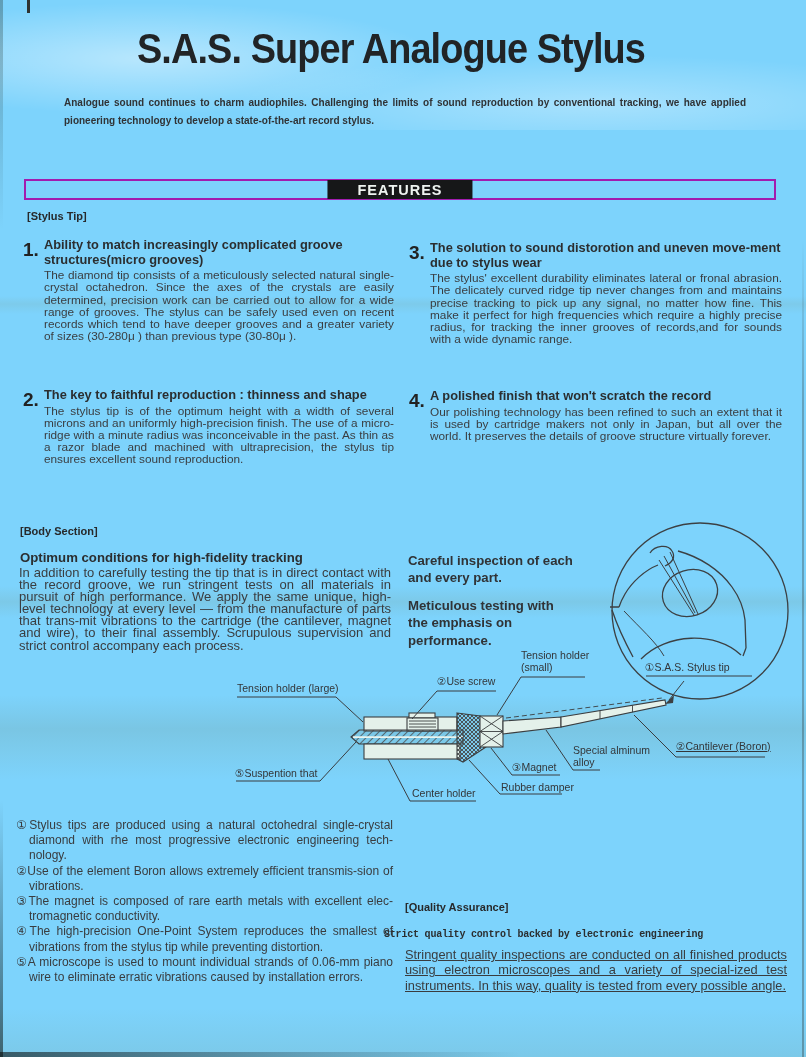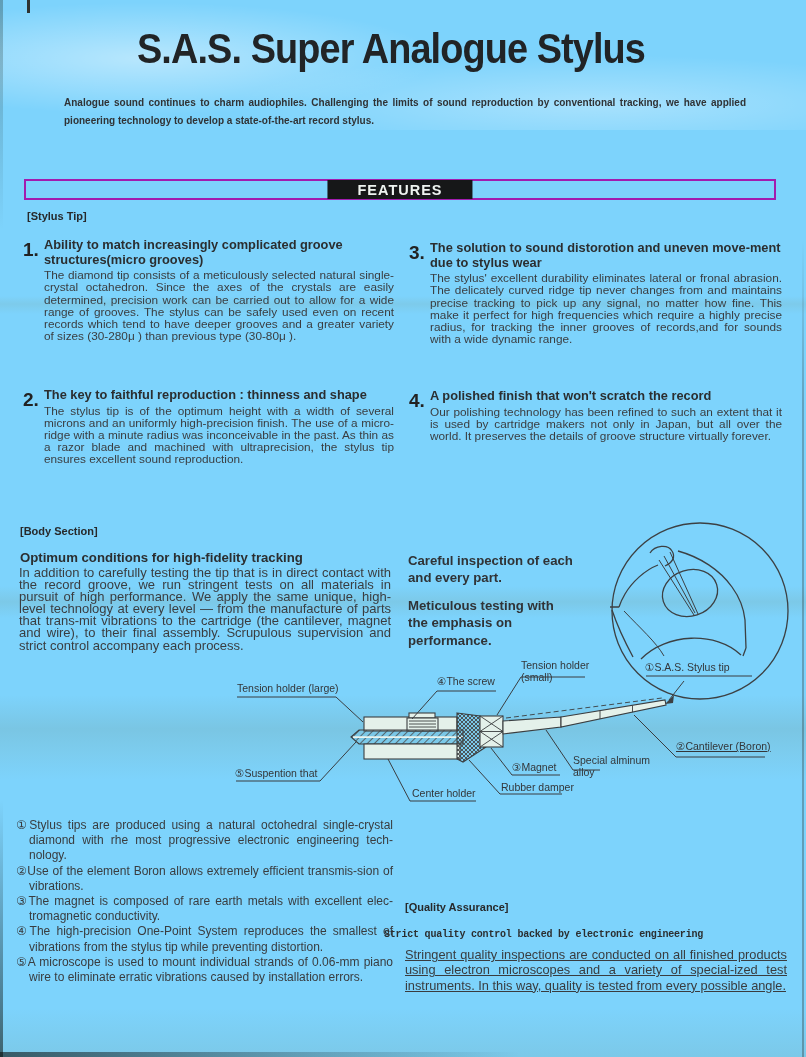--- a/index.html
+++ b/index.html
@@ -37,21 +37,21 @@
   .feat-num{position:absolute;left:0;top:1px;font-size:19px;font-weight:bold;color:#222;}
   .feat-content{margin-left:21px;}
   .feat-title{font-size:12.8px;font-weight:bold;line-height:14.6px;color:#2b2e30;}
   .feat-body{font-size:11.8px;line-height:12.2px;text-align:justify;margin-top:2px;color:#3a3d40;}
   
   .sub-h{font-size:13.2px;font-weight:bold;color:#2b2e30;white-space:nowrap;}
   .par{font-size:13px;line-height:12.1px;text-align:justify;color:#3a3d40;}
   .callout{font-size:13.2px;font-weight:bold;line-height:17.4px;color:#303336;}
   
   .dlabel{font-size:10.5px;color:#333639;white-space:nowrap;line-height:11.5px;}
-  .dlabel.wrap{white-space:normal;margin-top:10px;}
+  .dlabel.wrap{white-space:normal;}
   
   .footnotes{left:16px;top:818px;width:377px;font-size:12px;line-height:15.2px;color:#393c3f;}
   .footnote{padding-left:13px;text-indent:-13px;text-align:justify;}
   
   .qa-sub{left:384px;top:929px;width:390px;font-size:10px;font-weight:bold;color:#2b2e30;white-space:nowrap;letter-spacing:-.2px;font-family:Liberation Mono, monospace;}
   .qa-body{left:405px;top:947px;width:382px;font-size:12.8px;line-height:15.3px;text-align:justify;color:#393c3f;text-decoration:underline;}
   
   .band{position:absolute;left:0;right:0;pointer-events:none;}
   .b1{top:296px;height:18px;background:linear-gradient(180deg,transparent,rgba(125,165,155,.18) 45%,transparent);}
   .b2{top:586px;height:32px;background:linear-gradient(180deg,transparent,rgba(120,160,150,.20) 50%,transparent);}
@@ -170,21 +170,21 @@
       <polyline points="476,801 410,801 388,759"></polyline>
       <polyline points="562,794 500,794 469,760"></polyline>
       <polyline points="560,775 512,775 491,748"></polyline>
       <polyline points="600,770 573,770 546,730"></polyline>
       <polyline points="765,757 676,757 634,715"></polyline>
       <line x1="646" y1="676" x2="752" y2="676"></line>
     </g>
   </svg>
 
   <div class="abs dlabel" style="left:237px;top:683px;">Tension holder (large)</div>
-  <div class="abs dlabel" style="left:437px;top:676px;">④The screw</div>
+  <div class="abs dlabel" style="left:437px;top:676px;">②Use screw</div>
   <div class="abs dlabel wrap" style="left:521px;top:650px;width:70px;">Tension holder (small)</div>
   <div class="abs dlabel" style="left:645px;top:662px;">①S.A.S. Stylus tip</div>
   <div class="abs dlabel" style="left:235px;top:768px;">⑤Suspention that</div>
   <div class="abs dlabel" style="left:412px;top:788px;">Center holder</div>
   <div class="abs dlabel" style="left:501px;top:782px;">Rubber damper</div>
   <div class="abs dlabel" style="left:512px;top:762px;">③Magnet</div>
   <div class="abs dlabel wrap" style="left:573px;top:745px;width:80px;">Special alminum alloy</div>
   <div class="abs dlabel" style="left:676px;top:741px;text-decoration:underline;">②Cantilever (Boron)</div>
 
   <div class="abs footnotes">

